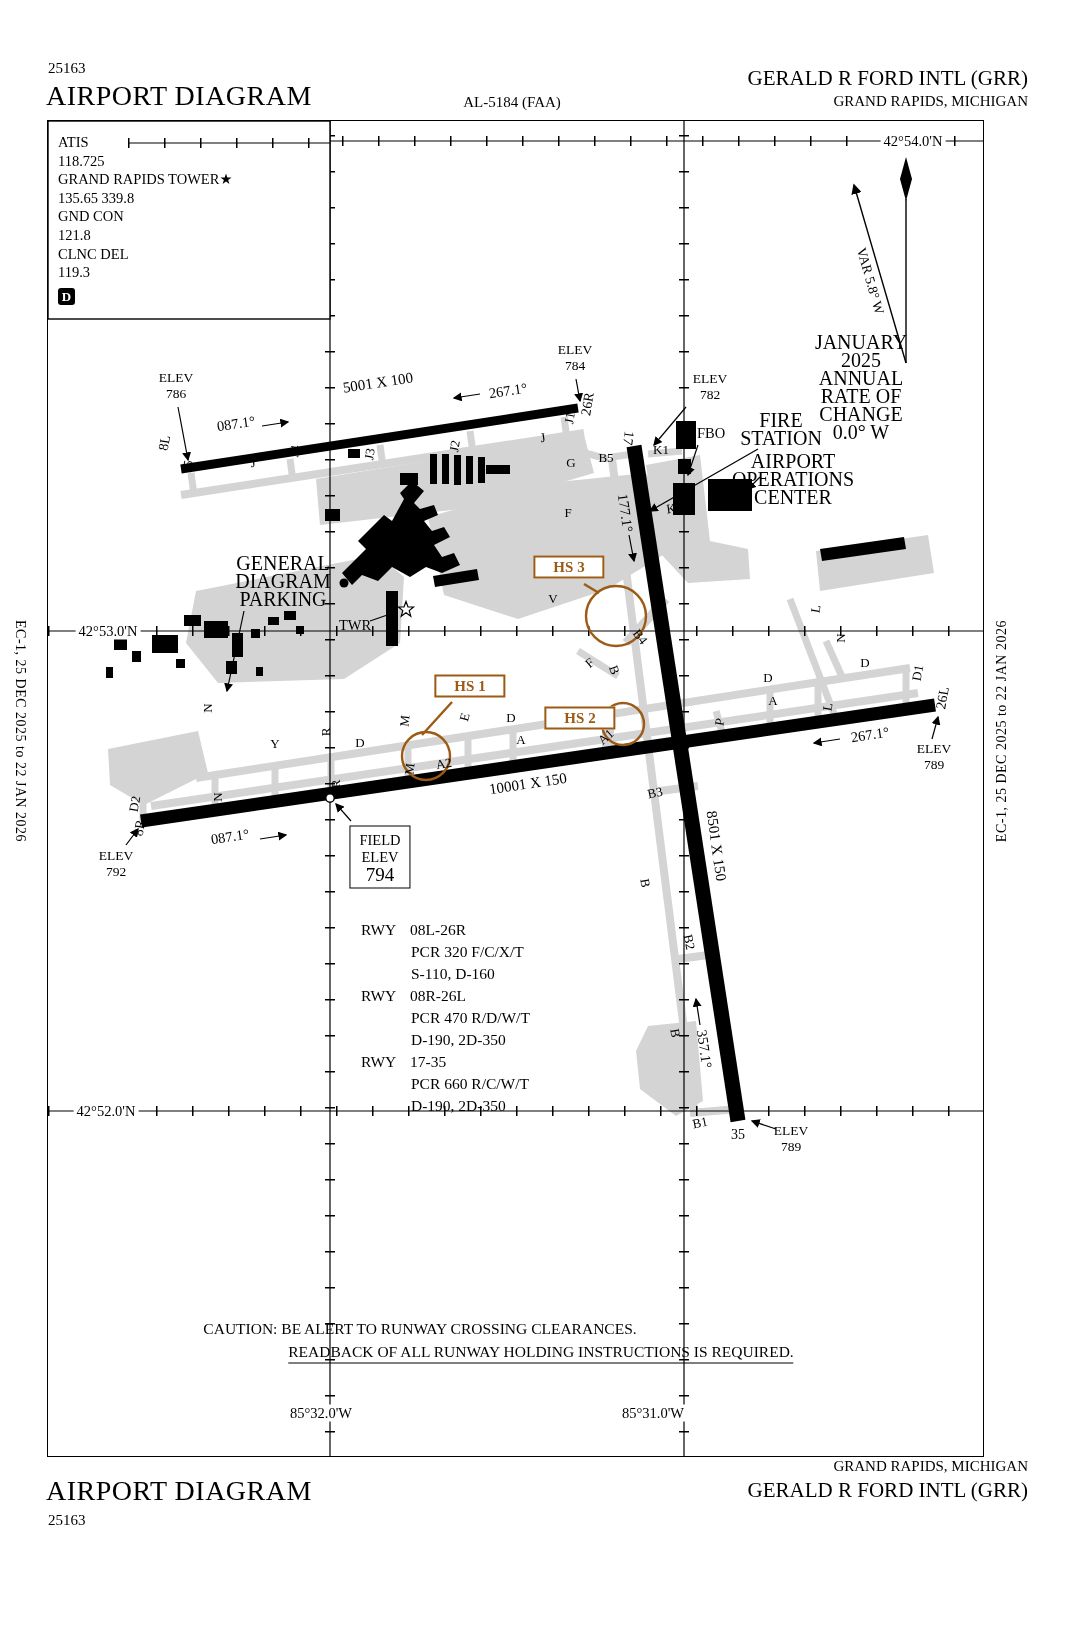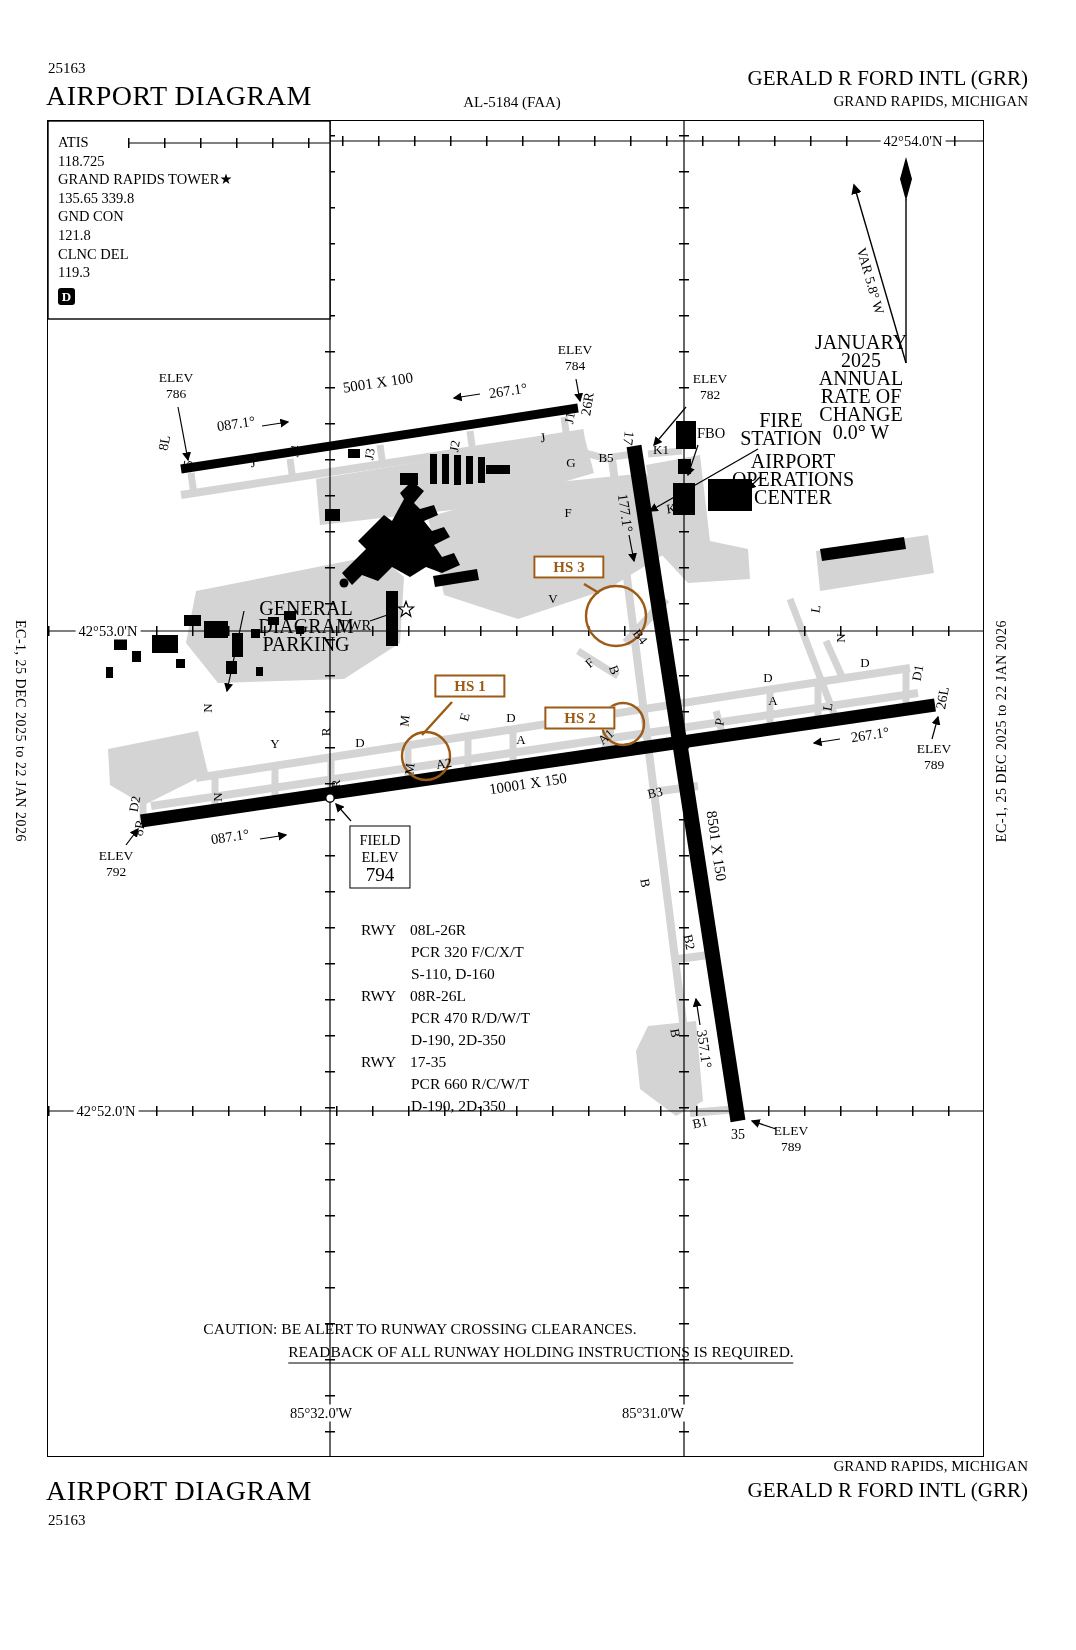--- a/index.html
+++ b/index.html
@@ -276,21 +276,21 @@
     <div class="fieldelev" style="left:332px;top:736px;">
       <div>FIELD</div>
       <div>ELEV</div>
       <div class="big">794</div>
     </div>
 
     <div class="hs" style="left:422px;top:565px;">HS 1</div>
     <div class="hs" style="left:532px;top:597px;">HS 2</div>
     <div class="hs" style="left:521px;top:446px;">HS 3</div>
 
-    <div class="note" style="left:258px;top:460px;margin-top:45px;">
+    <div class="note" style="left:235px;top:460px;">
       <div>GENERAL</div>
       <div>DIAGRAM</div>
       <div>PARKING</div>
     </div>
     <div class="tl" style="left:307px;top:504px;font-size:14.5px;">TWR</div>
     <div class="tl" style="left:663px;top:312px;font-size:14.5px;">FBO</div>
     <div class="note" style="left:733px;top:308px;">
       <div>FIRE</div>
       <div>STATION</div>
     </div>

